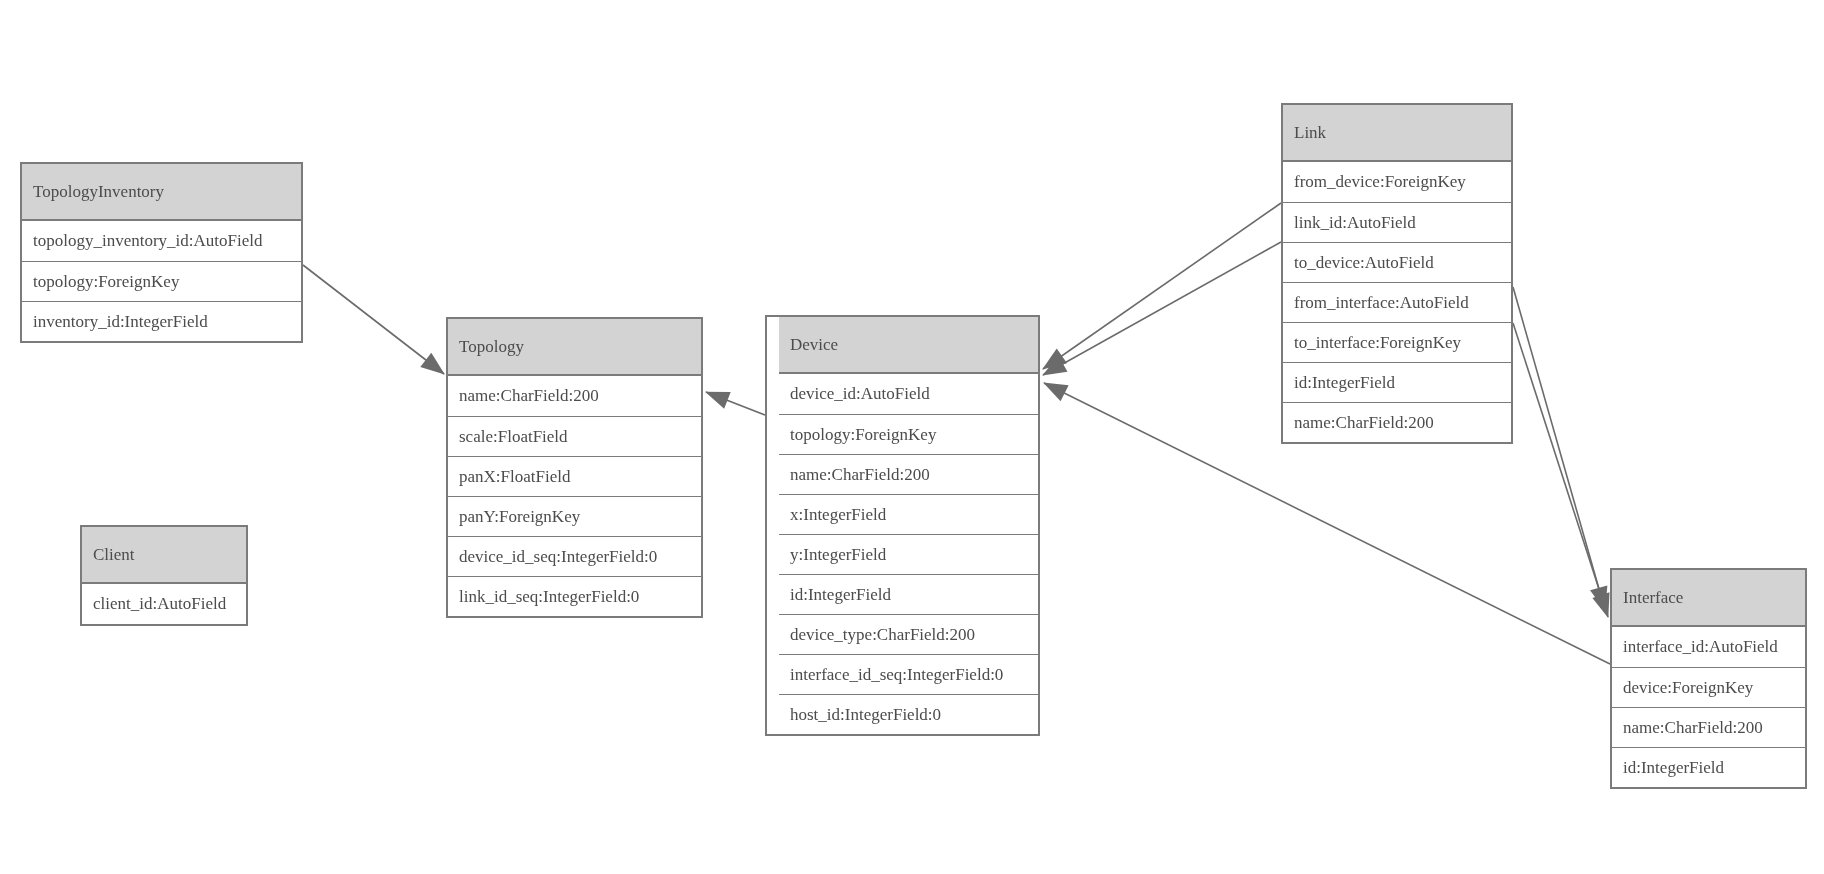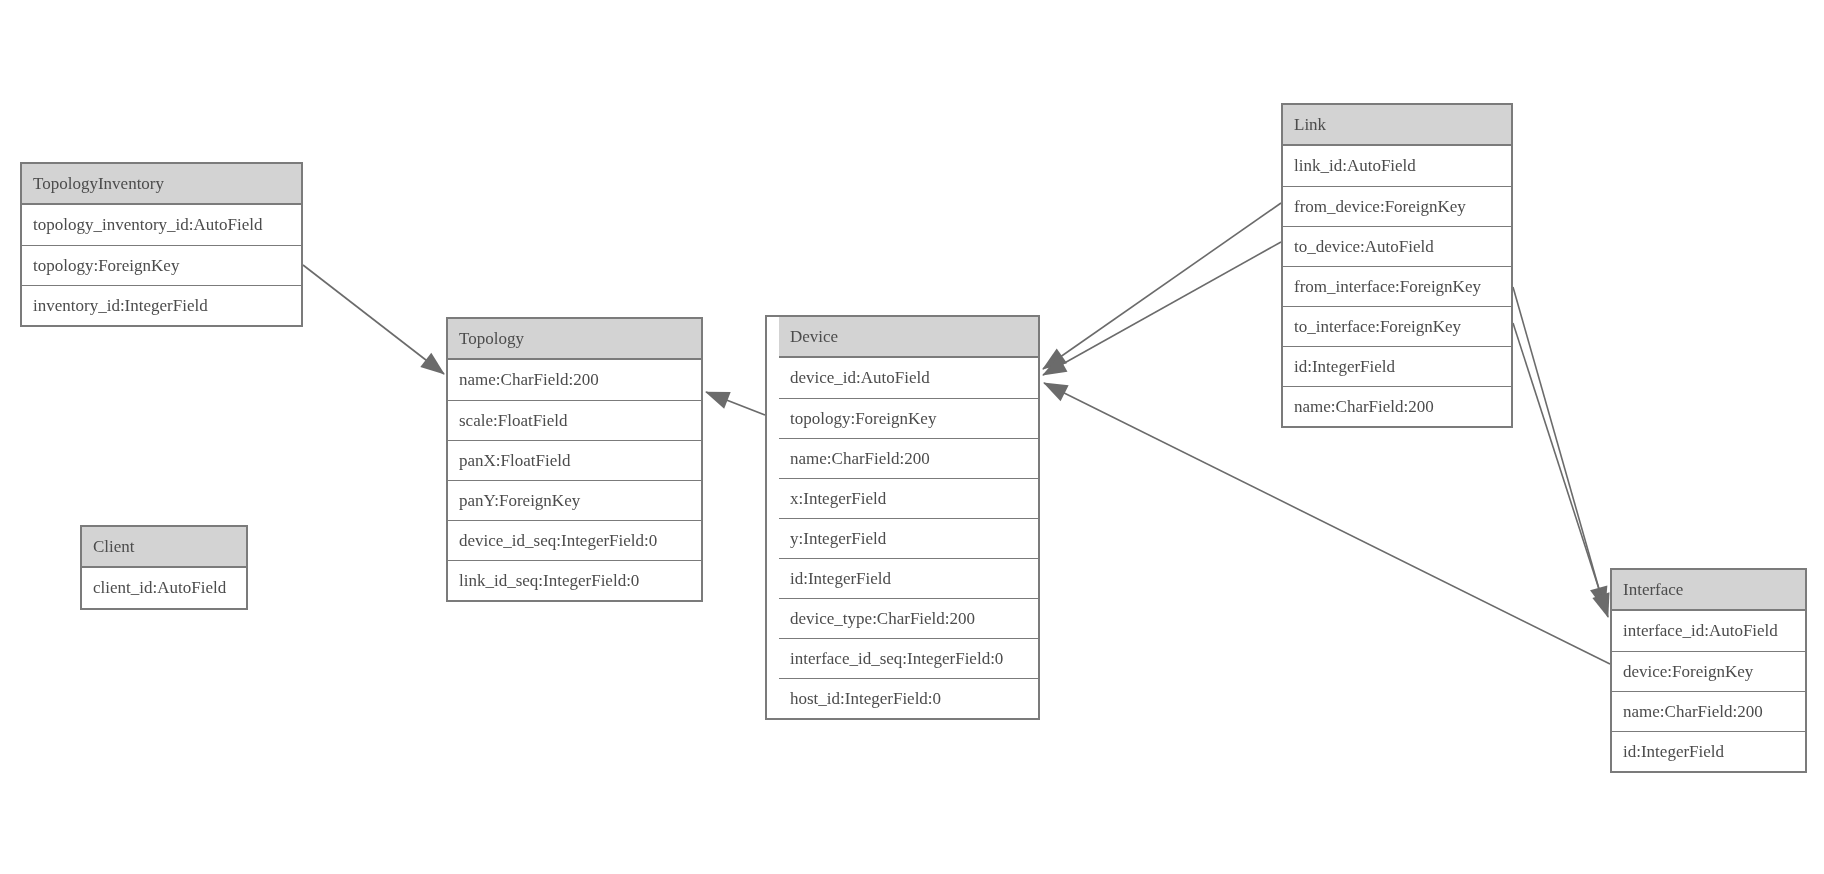--- a/index.html
+++ b/index.html
@@ -29,21 +29,21 @@
   .entity {
     position: absolute;
     box-sizing: border-box;
     border: 2px solid var(--border-color, #7b7b7b);
     background: #ffffff;
     color: var(--text-color, #4c4c4c);
     font-size: 17px;
   }
   .ent-header {
     box-sizing: border-box;
-    height: 41px;
+    height: 57px;
     background: var(--header-fill, #d3d3d3);
     border-bottom: 2px solid var(--border-color, #7b7b7b);
     display: flex;
     align-items: center;
     padding: 0 11px;
     white-space: nowrap;
     overflow: hidden;
   }
   .ent-row {
     box-sizing: border-box;
@@ -106,24 +106,24 @@
       <div class="ent-row">name:CharField:200</div>
       <div class="ent-row">x:IntegerField</div>
       <div class="ent-row">y:IntegerField</div>
       <div class="ent-row">id:IntegerField</div>
       <div class="ent-row">device_type:CharField:200</div>
       <div class="ent-row">interface_id_seq:IntegerField:0</div>
       <div class="ent-row">host_id:IntegerField:0</div>
     </div>
     <div class="entity" style="left: 1281px; top: 103px; width: 232px;">
       <div class="ent-header">Link</div>
+      <div class="ent-row">from_device:ForeignKey</div>
       <div class="ent-row">link_id:AutoField</div>
-      <div class="ent-row">from_device:ForeignKey</div>
       <div class="ent-row">to_device:AutoField</div>
-      <div class="ent-row">from_interface:ForeignKey</div>
+      <div class="ent-row">from_interface:AutoField</div>
       <div class="ent-row">to_interface:ForeignKey</div>
       <div class="ent-row">id:IntegerField</div>
       <div class="ent-row">name:CharField:200</div>
     </div>
     <div class="entity" style="left: 1610px; top: 568px; width: 197px; font-family: Liberation Serif, serif;">
       <div class="ent-header">Interface</div>
       <div class="ent-row">interface_id:AutoField</div>
       <div class="ent-row">device:ForeignKey</div>
       <div class="ent-row">name:CharField:200</div>
       <div class="ent-row">id:IntegerField</div>

